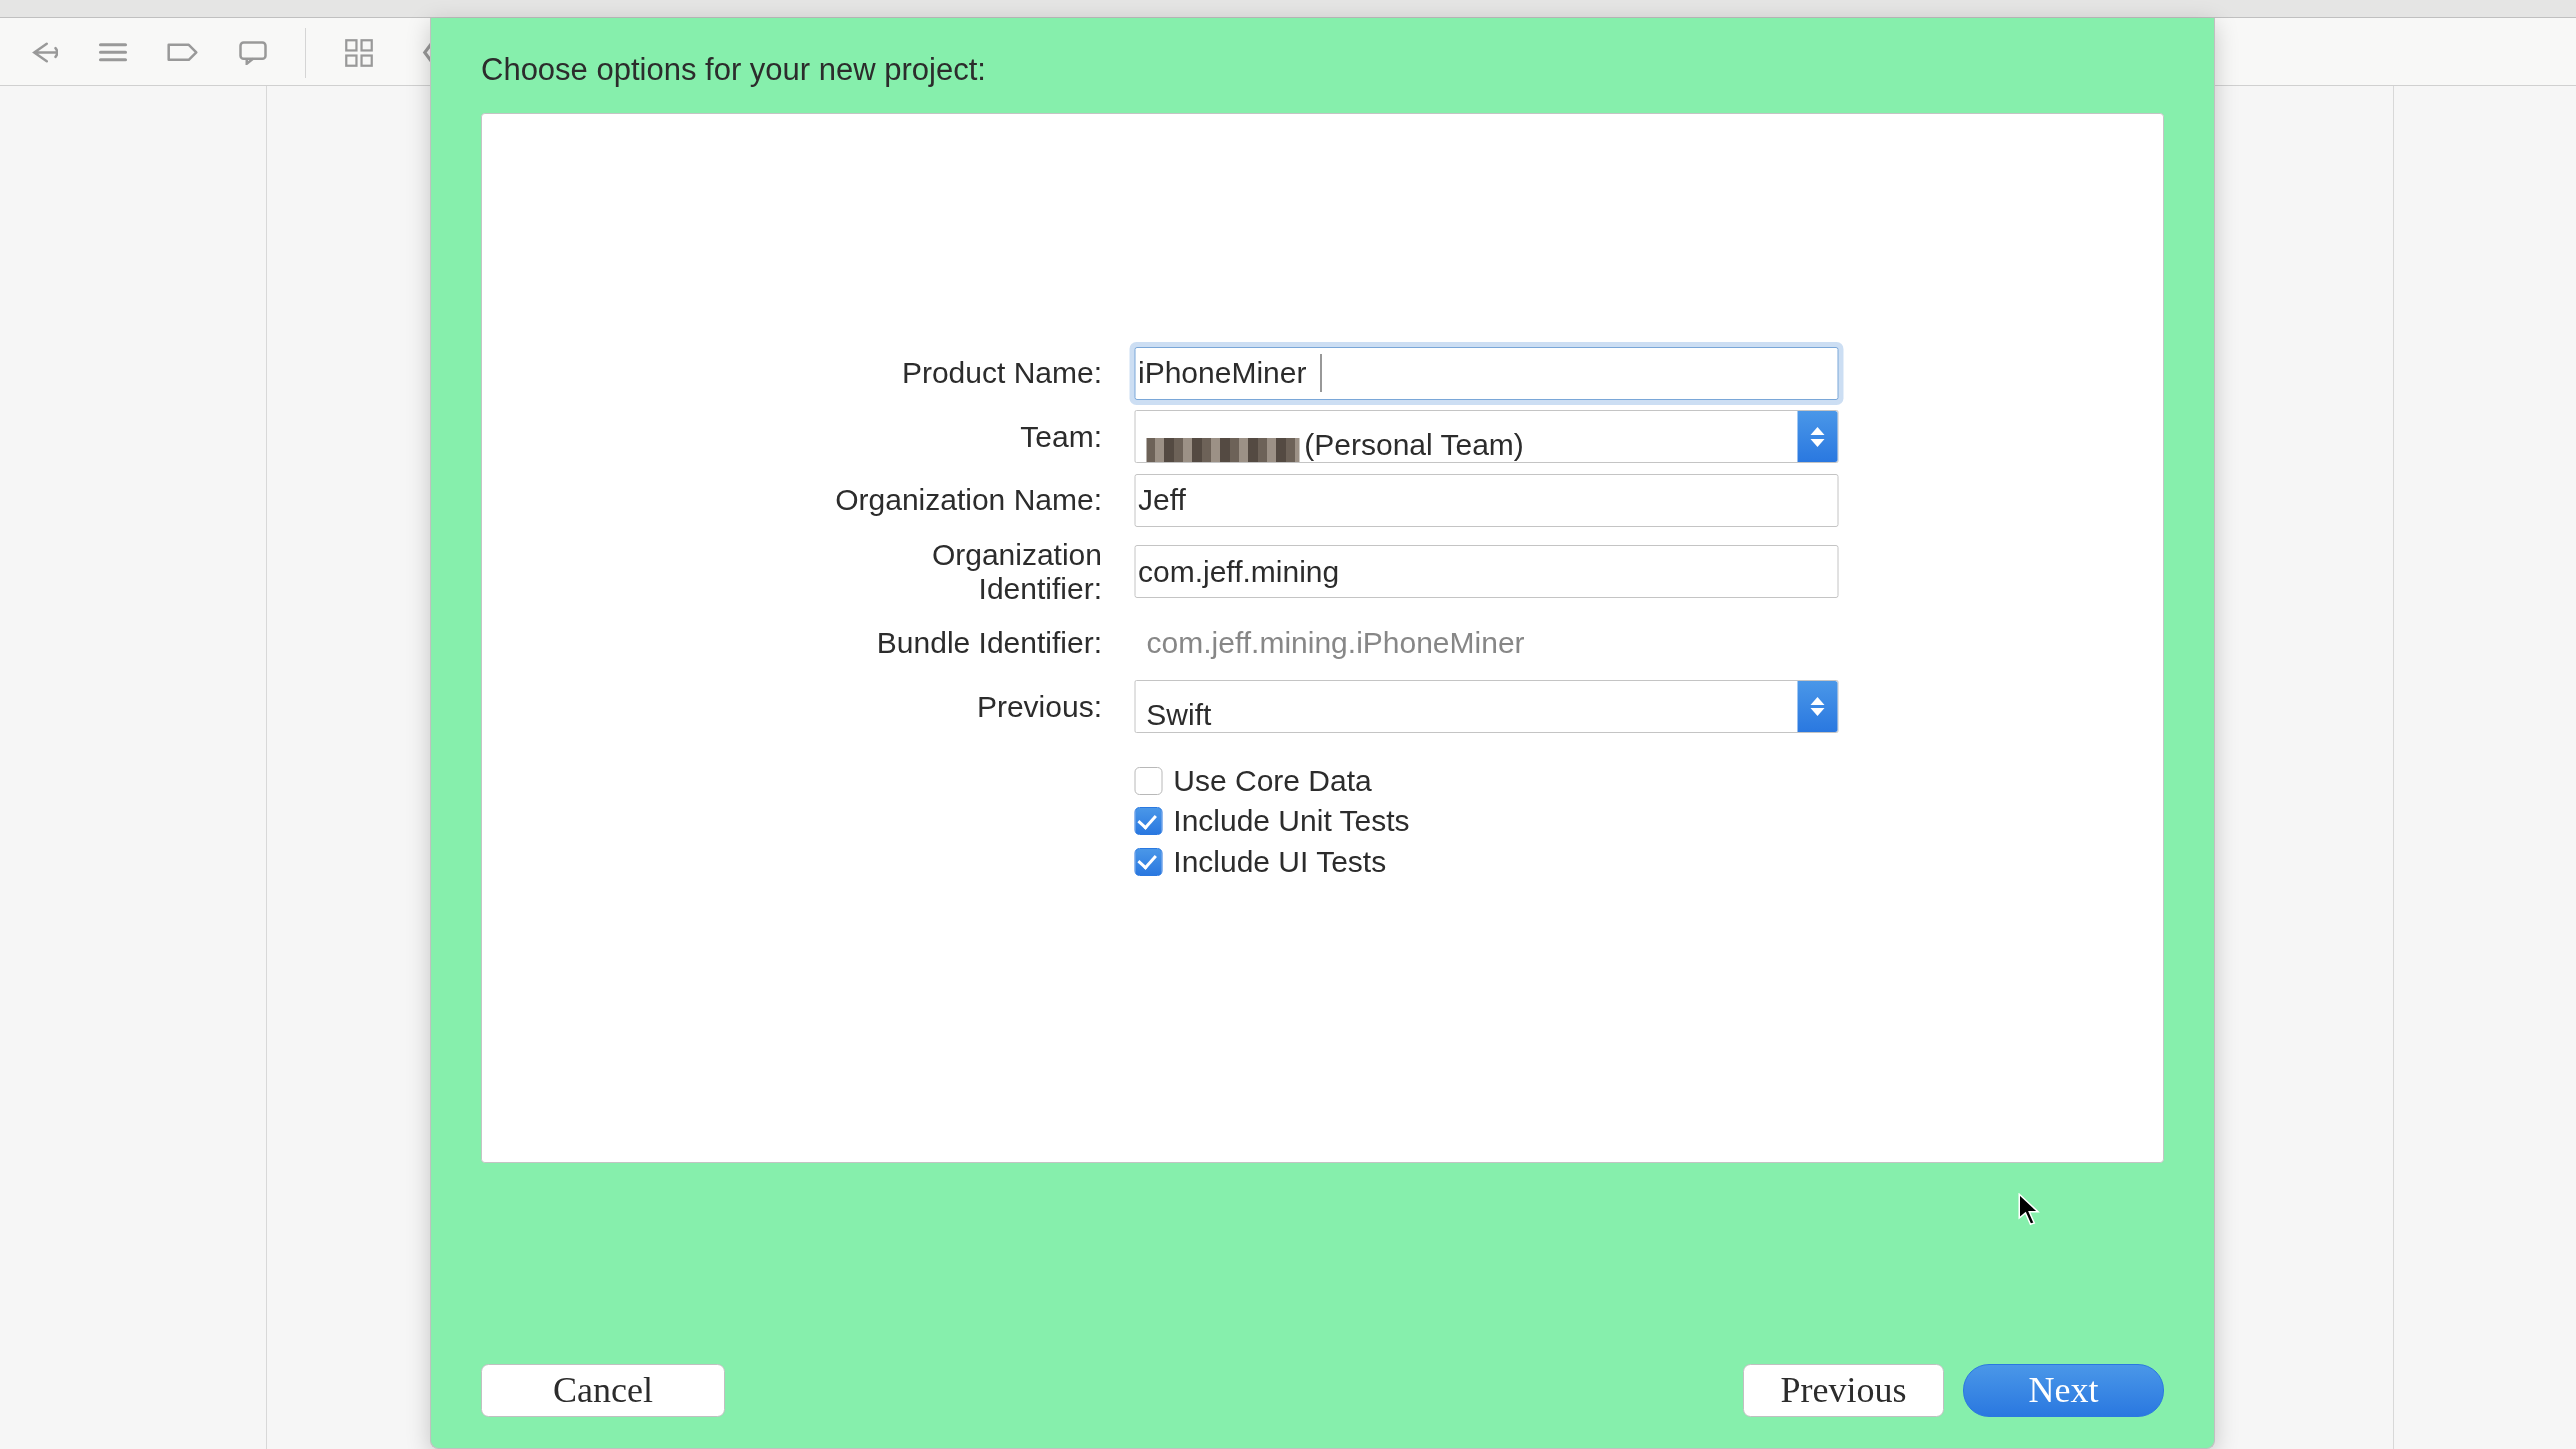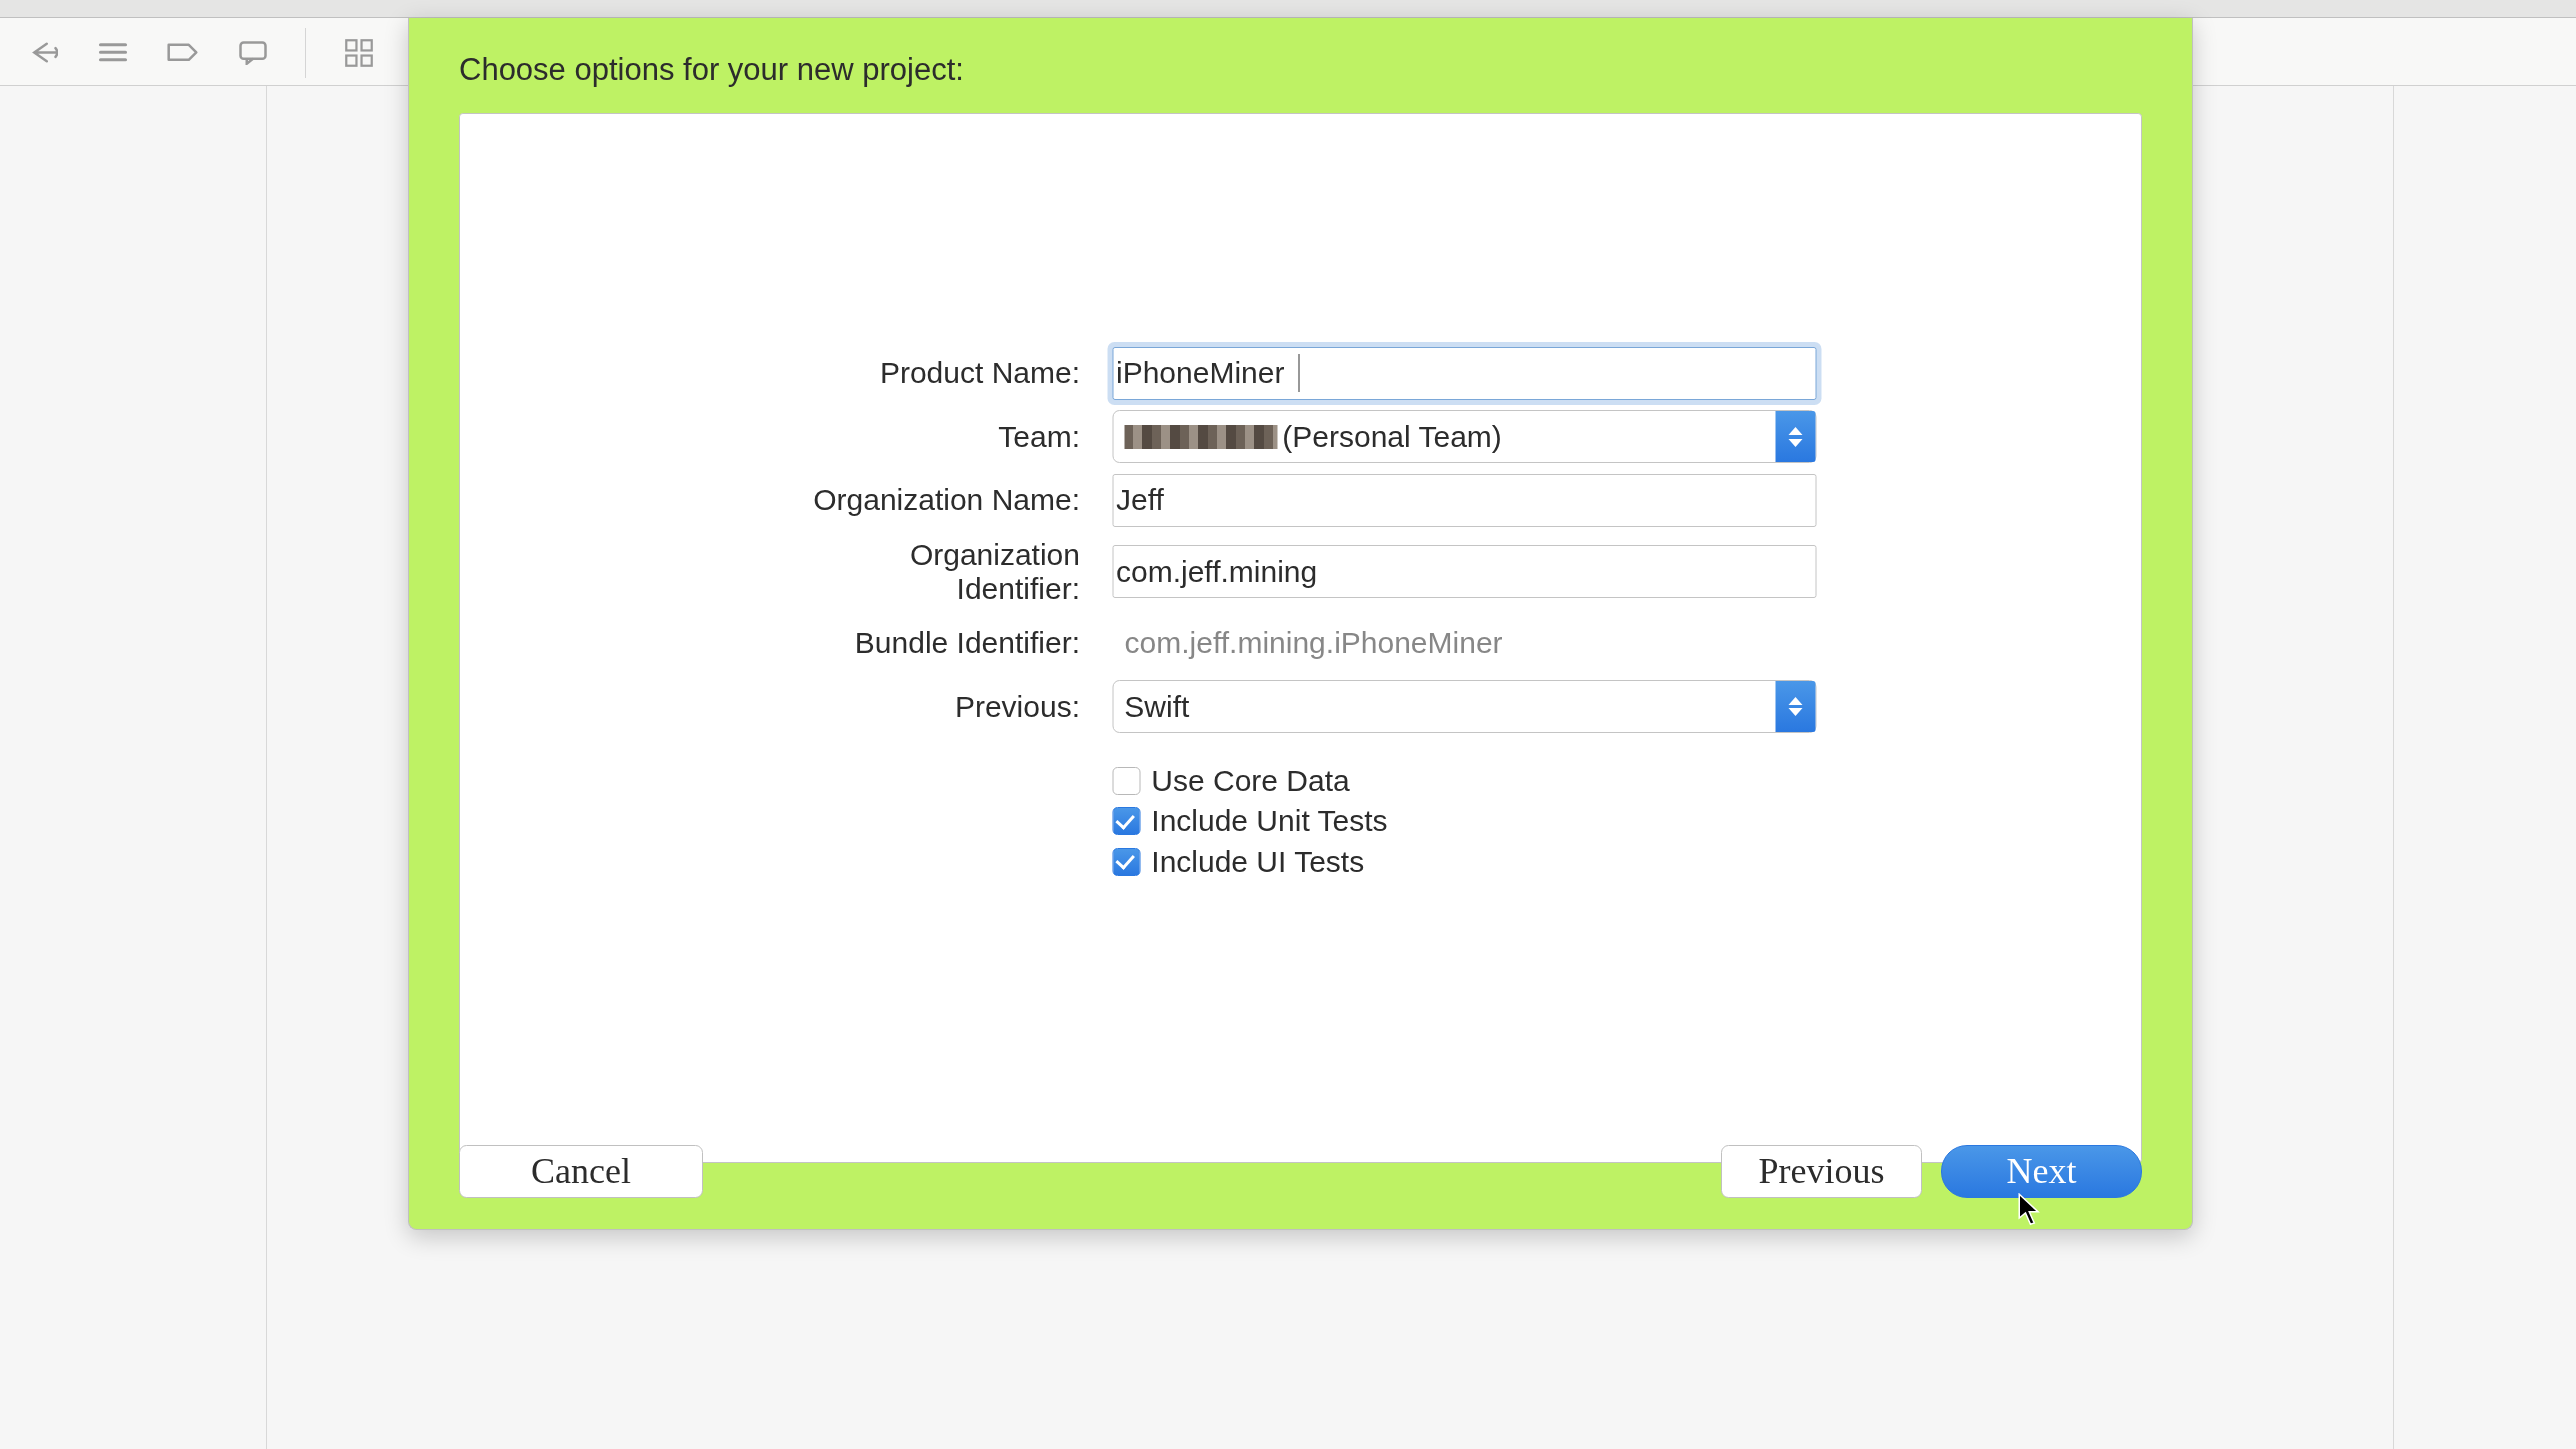--- a/index.html
+++ b/index.html
@@ -71,24 +71,24 @@
       top: 86px;
       right: 182px;
       bottom: 0;
       width: 0.6px;
       background: #d8d8d8;
     }
     
     .sheet {
       position: absolute;
       top: 17.6px;
-      left: 408px;
+      left: 430px;
       width: 1785px;
-      height: 1212px;
-      background: #bef264;
+      height: 1431px;
+      background: #86efac;
       border: 0.6px solid #c0c0c0;
       border-top: none;
       box-shadow: 0 6.3px 25px rgba(0,0,0,0.2);
       border-bottom-left-radius: 8.8px;
       border-bottom-right-radius: 8.8px;
     }
     .sheet-title {
       font-size: 31px;
       font-weight: 500;
       color: #2c2c2c;
@@ -144,26 +144,26 @@
       left: 186px;
       top: 7.5px;
       width: 1.9px;
       height: 38px;
       background: #333;
     }
     .select {
       width: 100%;
       height: 53px;
       border: 0.6px solid #c4c4c4;
-      border-radius: 7px;
+      border-radius: 2px;
       background: #fff;
       font-size: 30px;
       padding: 0 11.3px;
       display: flex;
-      align-items: center;
+      align-items: flex-end;
       position: relative;
       color: #2c2c2c;
     }
     .select-arrows {
       position: absolute;
       right: 0;
       top: 0;
       bottom: 0;
       width: 40px;
       background: linear-gradient(#4a97e8, #2a78e0);

